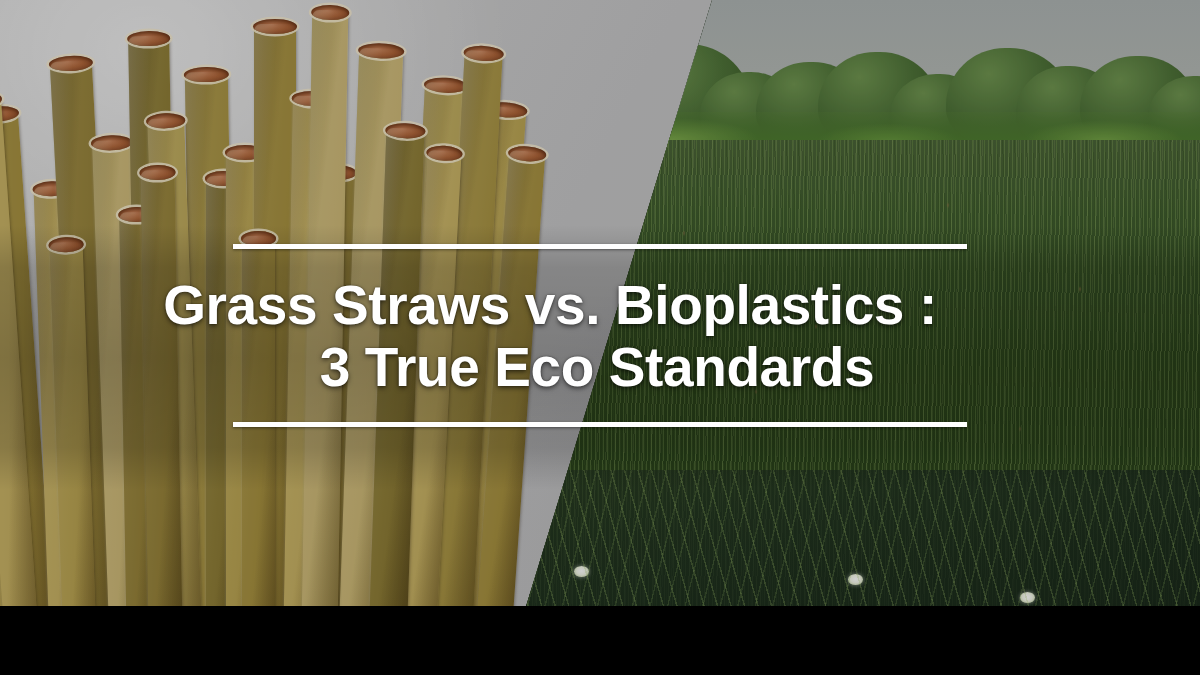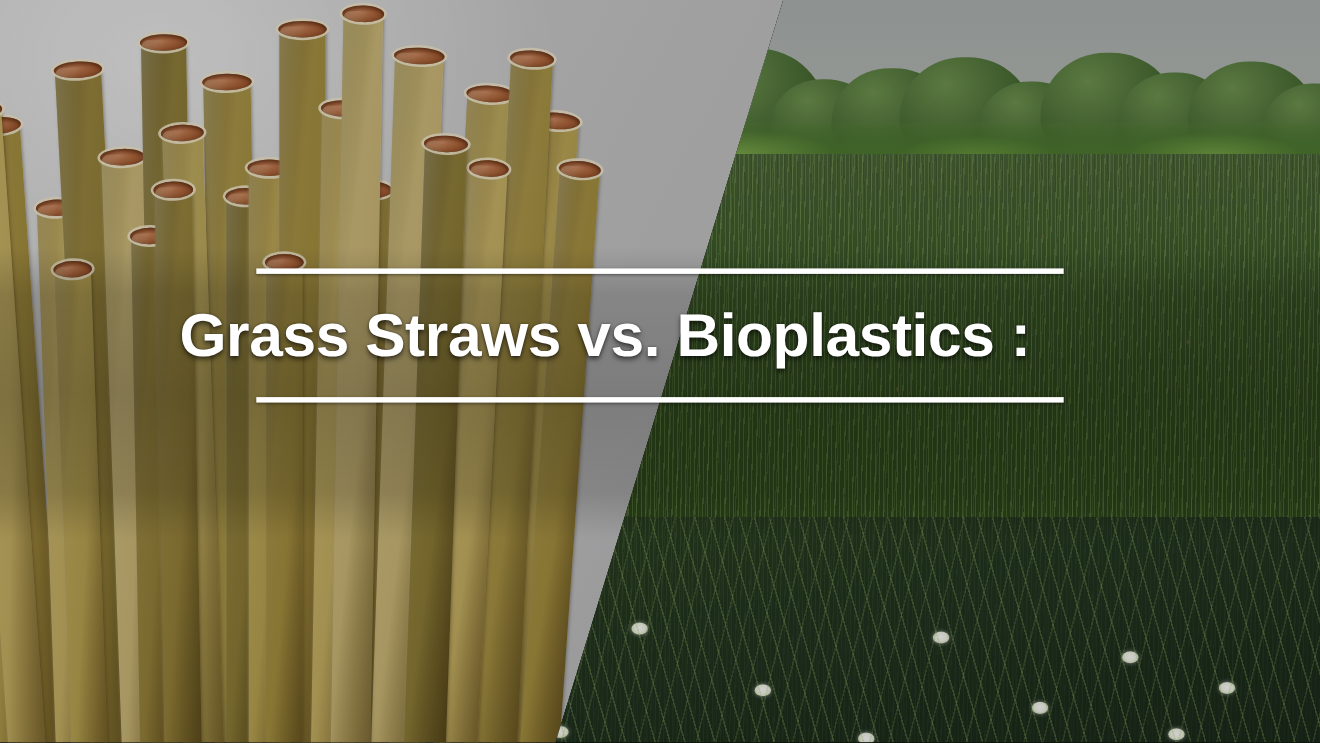--- a/index.html
+++ b/index.html
@@ -9,21 +9,21 @@
     width: 1200px;
     height: 675px;
     overflow: hidden;
     background: #000;
     font-family: "Liberation Sans", sans-serif;
   }
 
   .banner {
     position: relative;
     width: 1200px;
-    height: 675px;
+    height: 606px;
     overflow: hidden;
   }
 
   
   .panel-left {
     position: absolute;
     inset: 0;
     background: linear-gradient(118deg, #d2d2d2 0%, #c3c3c4 45%, #b9b9bb 100%);
     clip-path: polygon(0 0, 712px 0, 505px 675px, 0 675px);
     overflow: hidden;
@@ -418,16 +418,17 @@
       <div class="front-grass"></div>
     </div>
   </div>
 
   <div class="scrim"></div>
   <div class="scrim-band"></div>
 
   <div class="title-block">
     <div class="rule rule-top"></div>
     <div class="title-line title-line-1">Grass Straws vs. Bioplastics :</div>
+    <div class="title-line title-line-2">3 True Eco Standards</div>
     <div class="rule rule-bottom"></div>
   </div>
 
 </div>
 
 </body></html>

